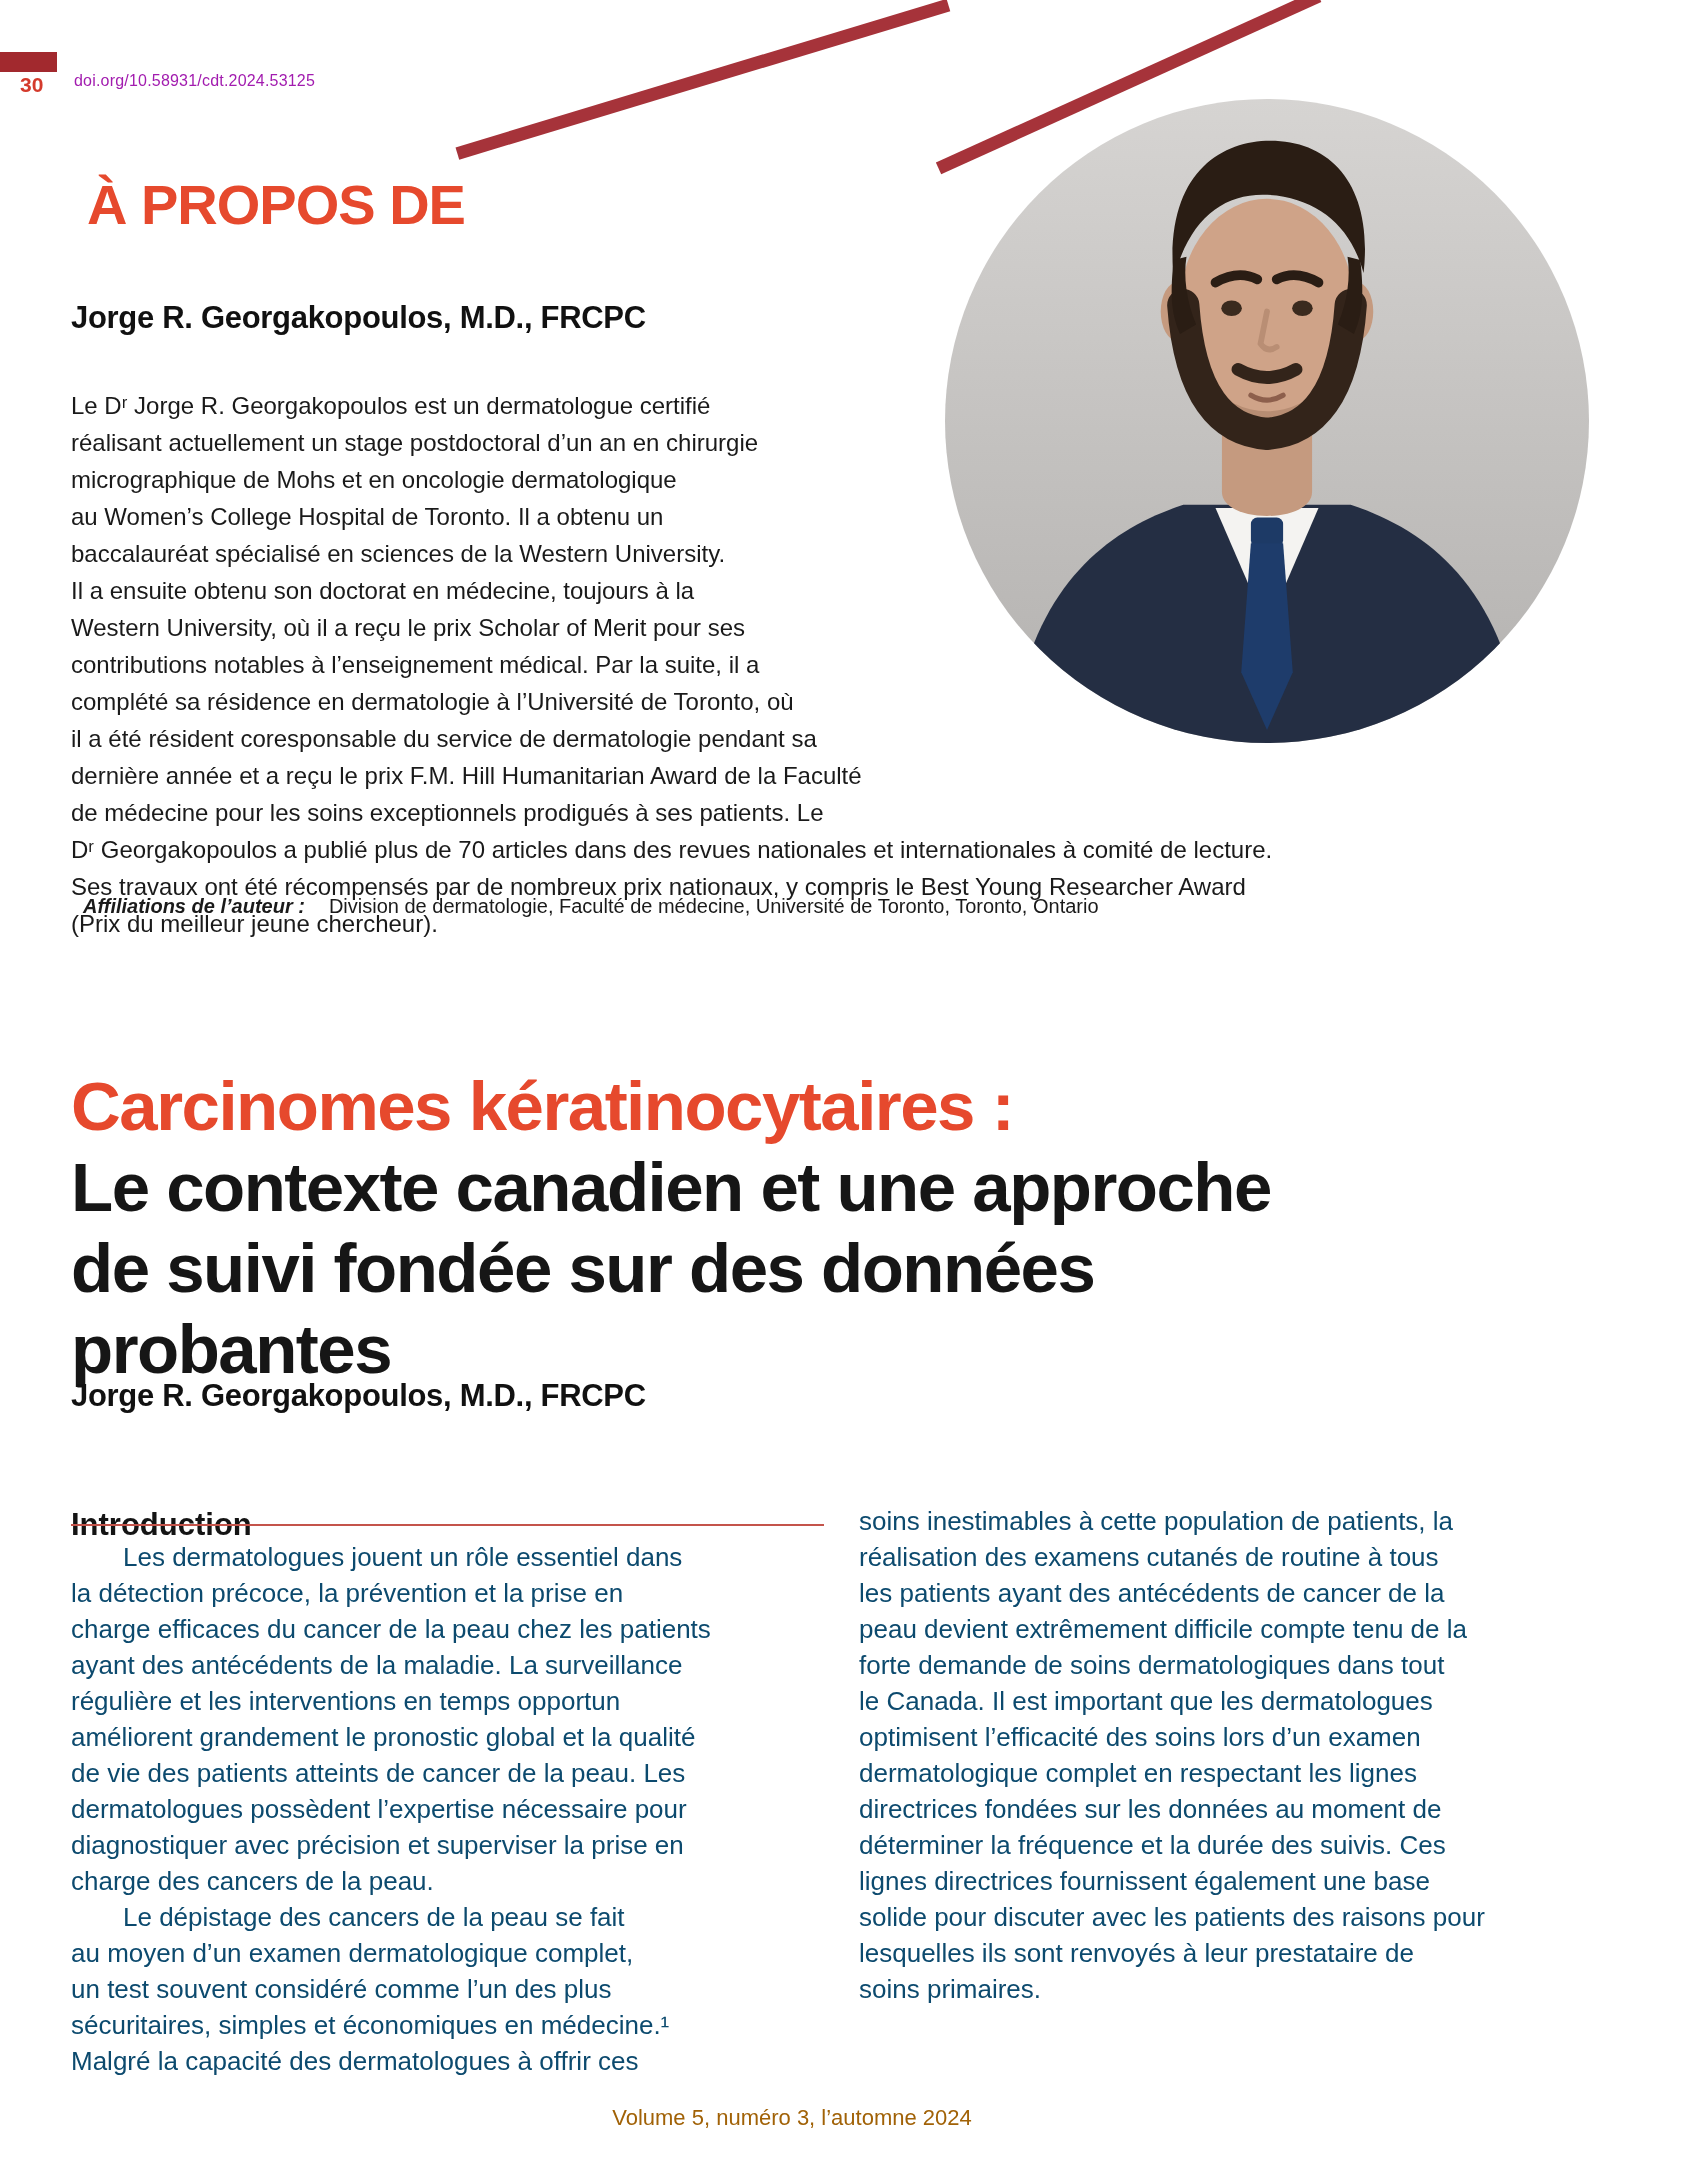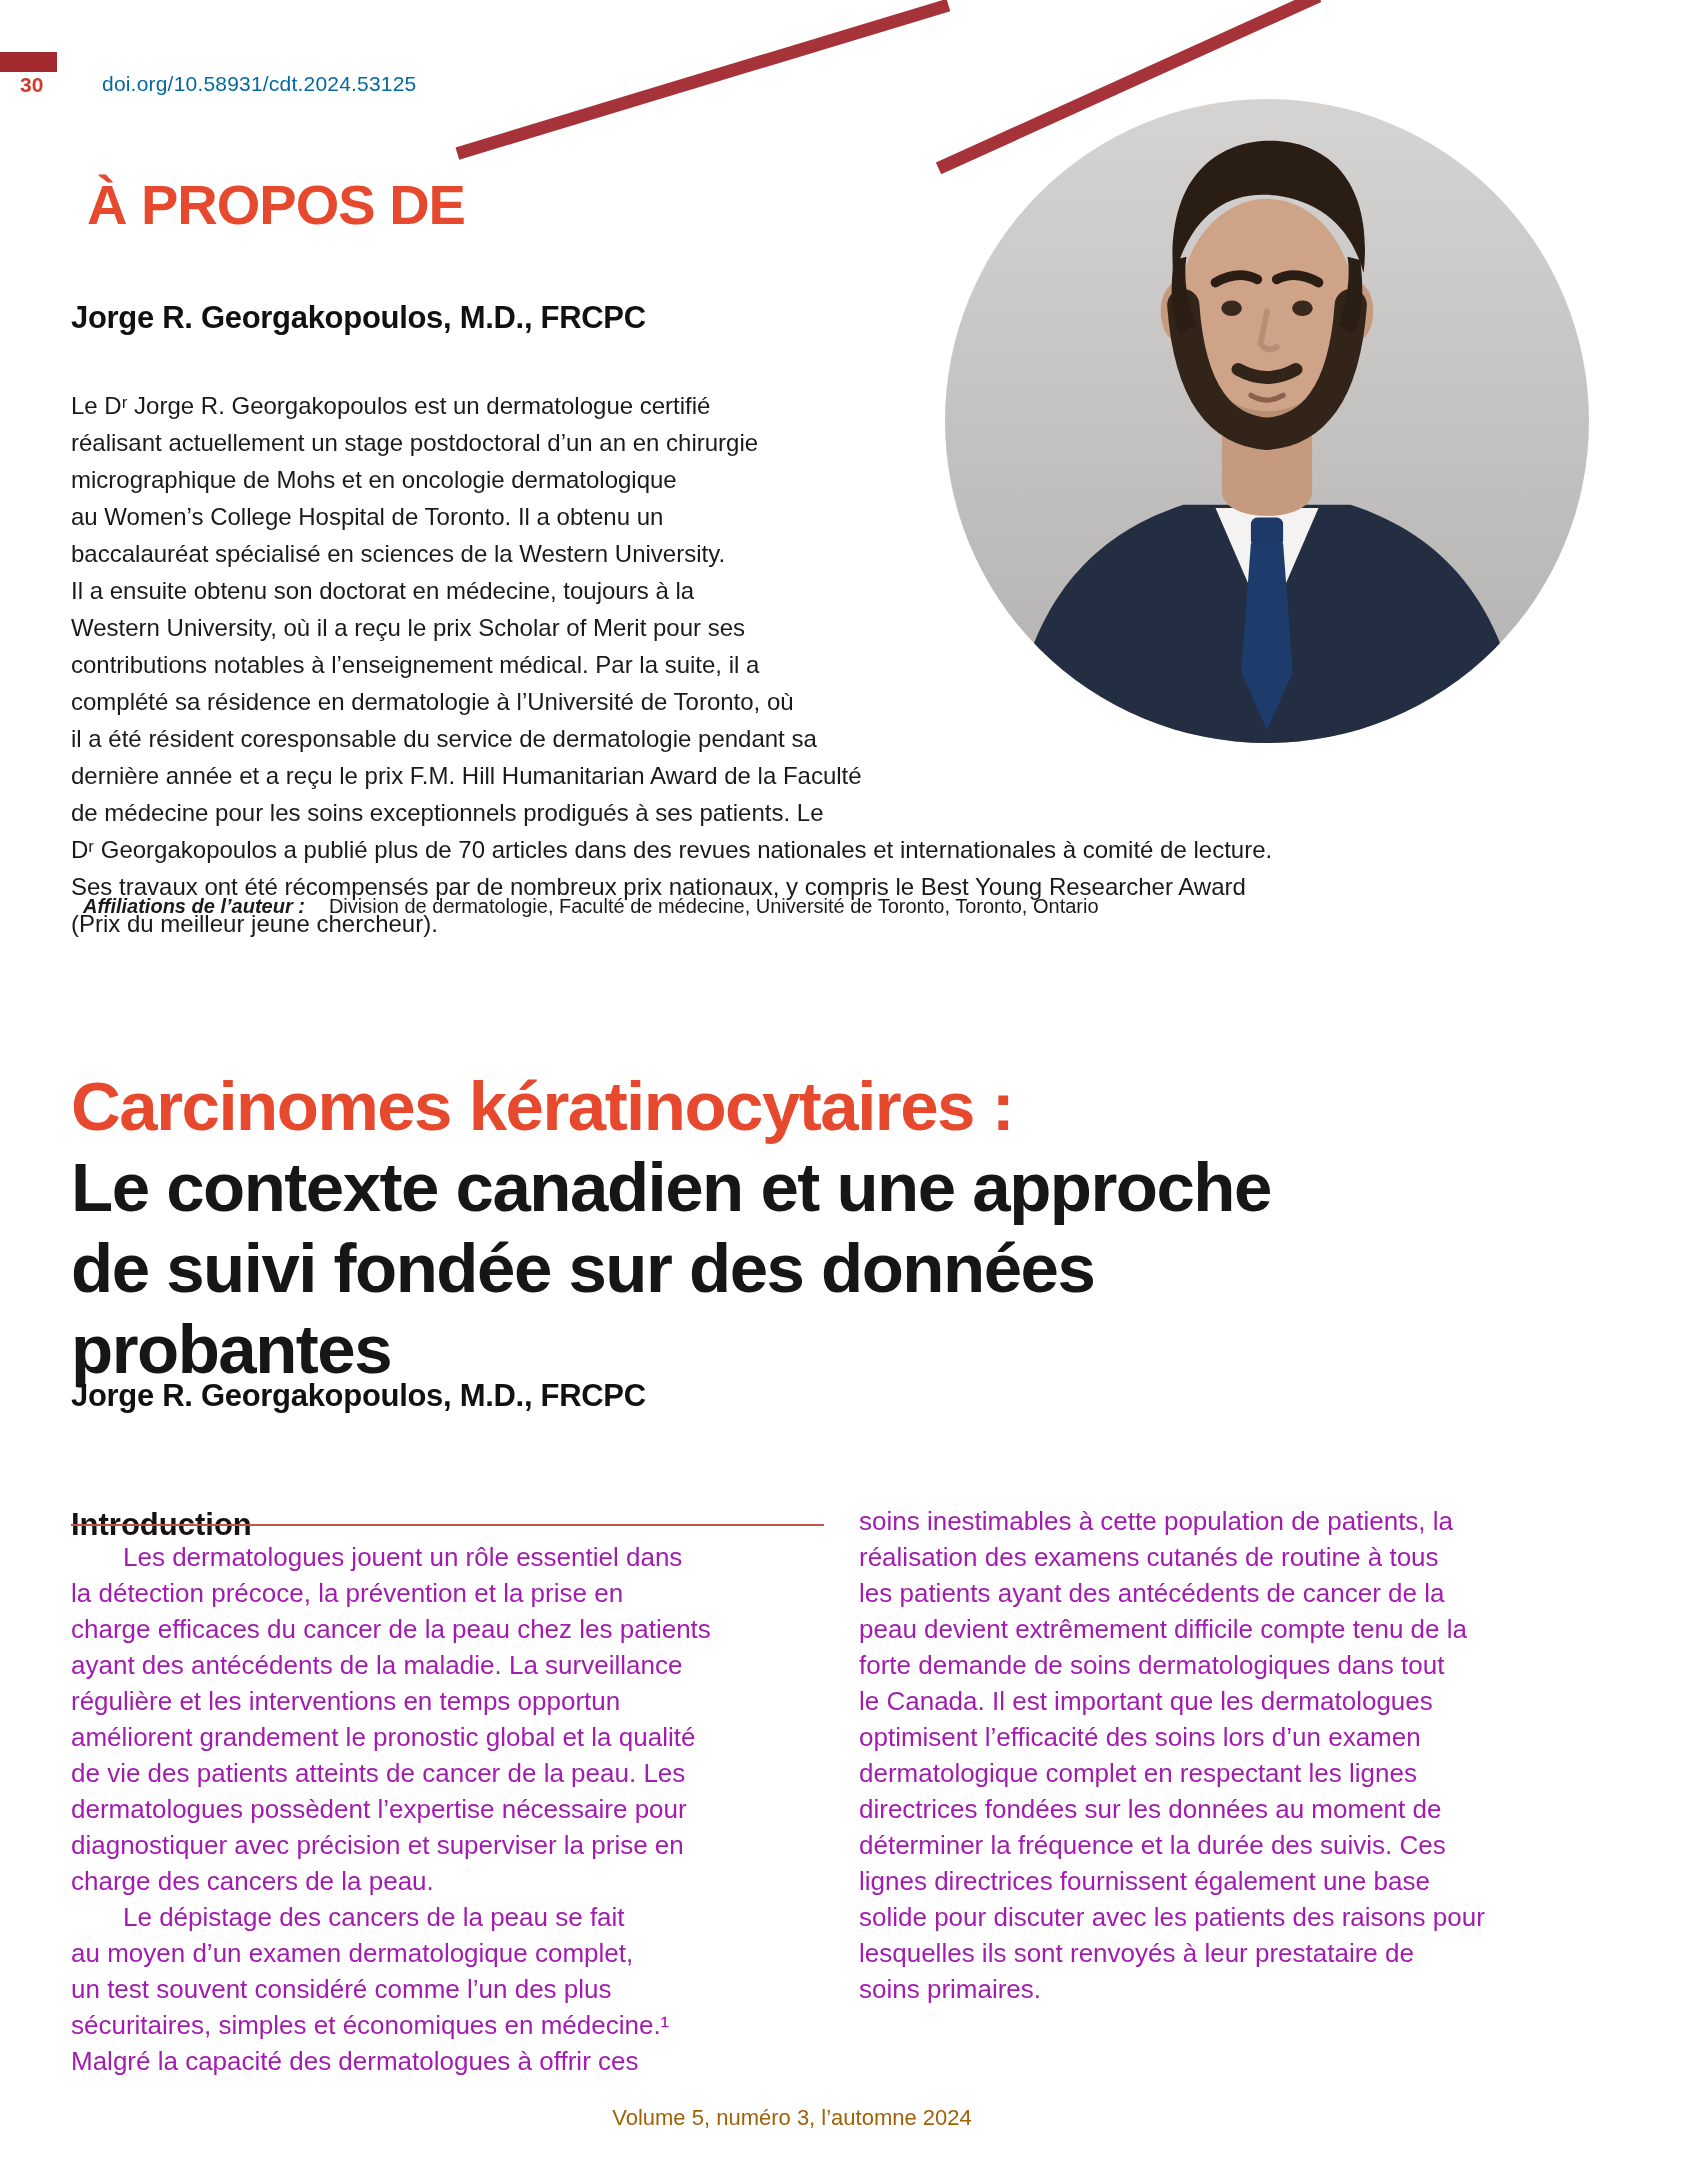--- a/index.html
+++ b/index.html
@@ -5,21 +5,21 @@
   html,body{margin:0;padding:0;}
   body{
     width:1683px;height:2178px;position:relative;background:#ffffff;
     font-family:"Liberation Sans", sans-serif;color:#1a1a1a;
     overflow:hidden;
   }
   
   .stripes{position:absolute;left:0;top:0;width:1683px;height:317px;pointer-events:none;}
   .corner-block{position:absolute;left:0;top:52px;width:57px;height:20px;background:#A2292E;}
   .page-num{position:absolute;left:20px;top:73px;font-size:21px;font-weight:700;color:#D43A2C;}
-  .doi{position:absolute;left:74px;top:72px;font-size:21px;color:#0369a1;letter-spacing:0.2px;margin-left:28px;}
+  .doi{position:absolute;left:74px;top:72px;font-size:16px;color:#a21caf;letter-spacing:0.2px;}
 
   
   .about-heading{position:absolute;left:71px;top:127px;font-size:56px;line-height:63px;
     font-weight:700;letter-spacing:-1px;margin-left:16px;}
   .about-heading .line{display:block;white-space:pre;}
   .accent{color:#E6492D;}
   .dark{color:#161616;}
 
   .author-name-1{position:absolute;left:71px;top:300px;font-size:31px;font-weight:700;
     letter-spacing:-0.3px;color:#111;}
@@ -35,21 +35,21 @@
   .article-title{position:absolute;left:71px;top:1020px;font-size:69px;line-height:81px;
     font-weight:800;letter-spacing:-1.5px;color:#161616;}
   .article-title .line{display:block;white-space:pre;}
 
   .author-name-2{position:absolute;left:71px;top:1378px;font-size:31px;font-weight:700;
     letter-spacing:-0.3px;color:#111;}
 
   .intro-heading{position:absolute;left:71px;top:1476px;font-size:31px;font-weight:700;color:#141414;}
   .intro-underline{position:absolute;left:71px;top:1524px;width:753px;height:2px;background:#C4544B;}
 
-  .col{position:absolute;font-size:26px;line-height:36px;white-space:pre;color:#a21caf;}
+  .col{position:absolute;font-size:26px;line-height:36px;white-space:pre;color:#0c4a6e;}
   .col-left{left:71px;top:1539px;width:802px;}
   .col-right{left:859px;top:1503px;width:762px;}
 
   .footer{position:absolute;left:0;top:2105px;width:1584px;text-align:center;font-size:22px;color:#a16207;}
 
   
   .photo{position:absolute;left:945px;top:99px;width:644px;height:644px;border-radius:50%;
     overflow:hidden;}
   .photo svg{display:block;width:100%;height:100%;}
 </style>

